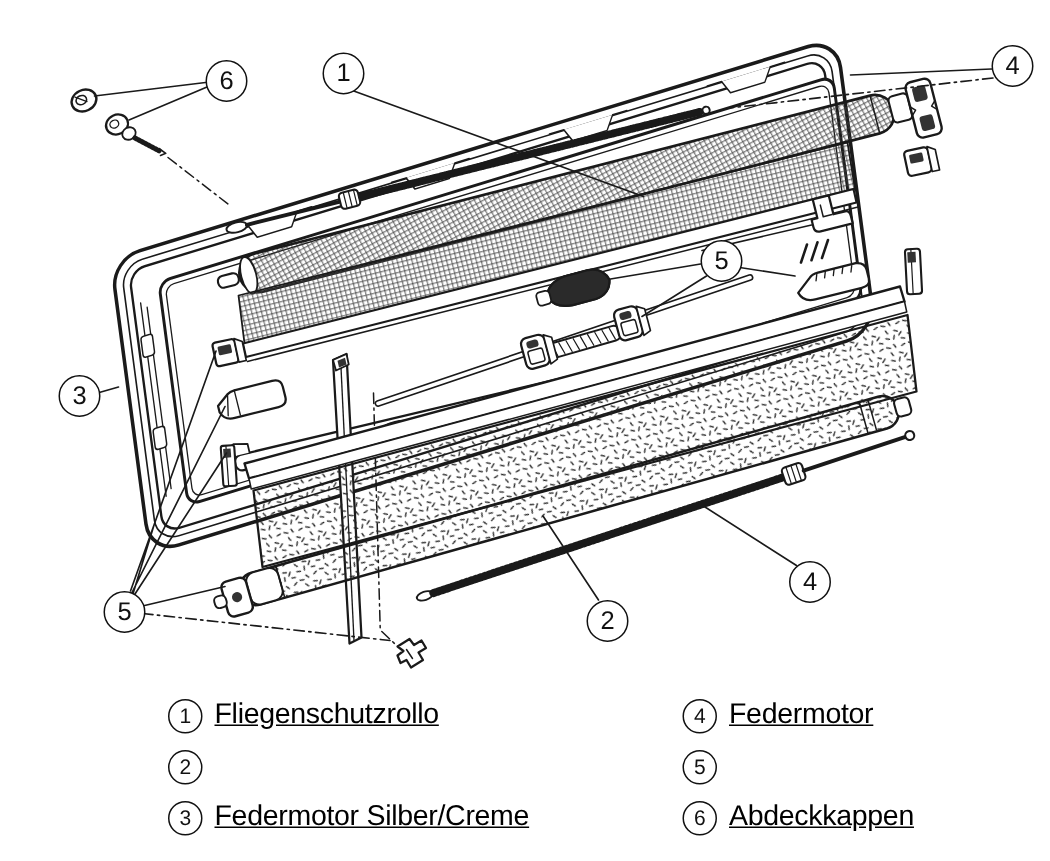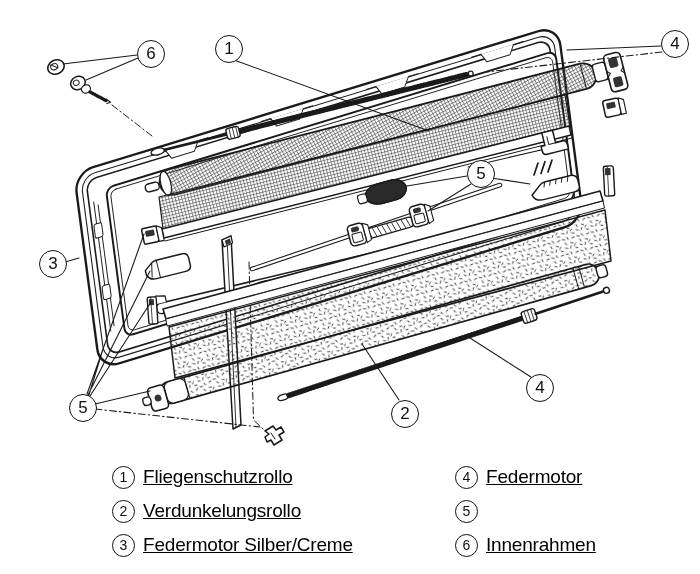--- a/index.html
+++ b/index.html
@@ -229,34 +229,33 @@
 <div class="callout" style="left:467px;top:160px">5</div>
 <div class="callout" style="left:137px;top:40px">6</div>
 
 <div class="legend-col" style="left:112px;top:465px">
   <div class="legend-item">
     <span class="lnum">1</span>
     <span class="ltext">Fliegenschutzrollo</span>
   </div>
   <div class="legend-item">
     <span class="lnum">2</span>
-    <span class="ltext">Verdunkelungsrollo</span>
   </div>
   <div class="legend-item">
     <span class="lnum">3</span>
     <span class="ltext">Federmotor Silber/Creme</span>
   </div>
 </div>
 <div class="legend-col" style="left:455px;top:465px">
   <div class="legend-item">
     <span class="lnum">4</span>
     <span class="ltext">Federmotor</span>
   </div>
   <div class="legend-item">
     <span class="lnum">5</span>
   </div>
   <div class="legend-item">
     <span class="lnum">6</span>
-    <span class="ltext">Innenrahmen</span>
+    <span class="ltext">Abdeckkappen</span>
   </div>
 </div>
 
 </div>
 
 </body></html>

